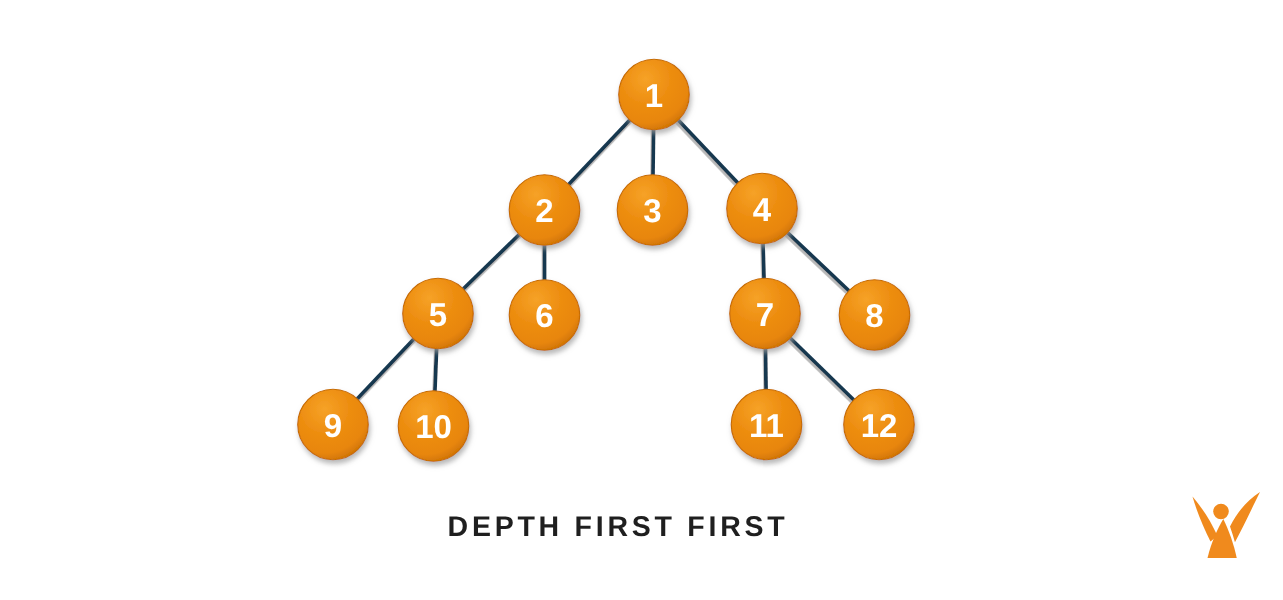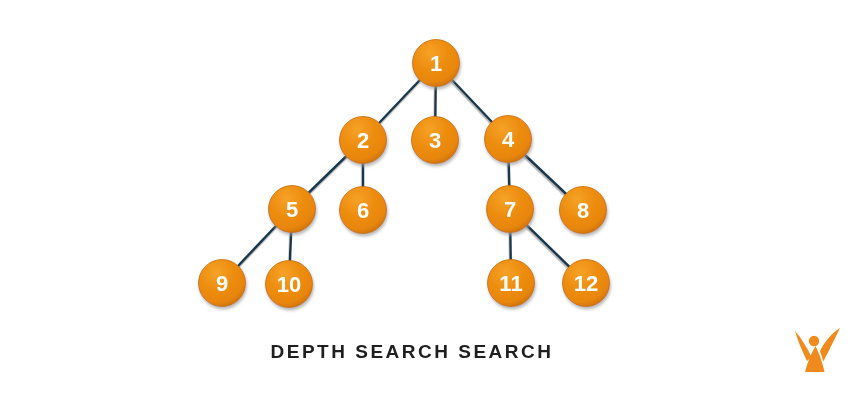--- a/index.html
+++ b/index.html
@@ -116,21 +116,21 @@
           <circle cx="511" cy="283" r="23.5" fill="url(#nodeGrad)" stroke="#C76D00" stroke-width="0.8"></circle>
           <text x="511" y="283" dy="8" class="node-label" fill="#FFFFFF">11</text>
         </g>
         <g>
           <circle cx="586" cy="283" r="23.5" fill="url(#nodeGrad)" stroke="#C76D00" stroke-width="0.8"></circle>
           <text x="586" y="283" dy="8" class="node-label" fill="#FFFFFF">12</text>
         </g>
       </g>
   </svg>
 
-  <div class="diagram-title" style="color: rgb(31, 31, 31);">DEPTH SEARCH SEARCH</div>
+  <div class="diagram-title" style="color: rgb(31, 31, 31);">DEPTH FIRST FIRST</div>
 
   <svg class="brand-logo" viewBox="0 0 47 45">
     <path class="logo-part" d="M1,3 C7,10 13,19 17.5,29 C16,30.5 14.5,31.8 13,33 C8,23 3.5,12 1,3 Z" fill="#F08A1D"></path>
     <path class="logo-part" d="M46,0 C38,5 31,13 26,23 C27.2,26.5 28.4,30 29.3,33.5 C35,23 41,10 46,0 Z" fill="#F08A1D"></path>
     <circle class="logo-part" cx="20" cy="13" r="5.2" fill="#F08A1D"></circle>
     <path class="logo-part" d="M21.5,18 C25,25 28.5,34.5 30.5,44 L11,44 C13.5,33.5 17.5,25 21.5,18 Z" fill="#F08A1D"></path>
   </svg>
 
 </div>
 

